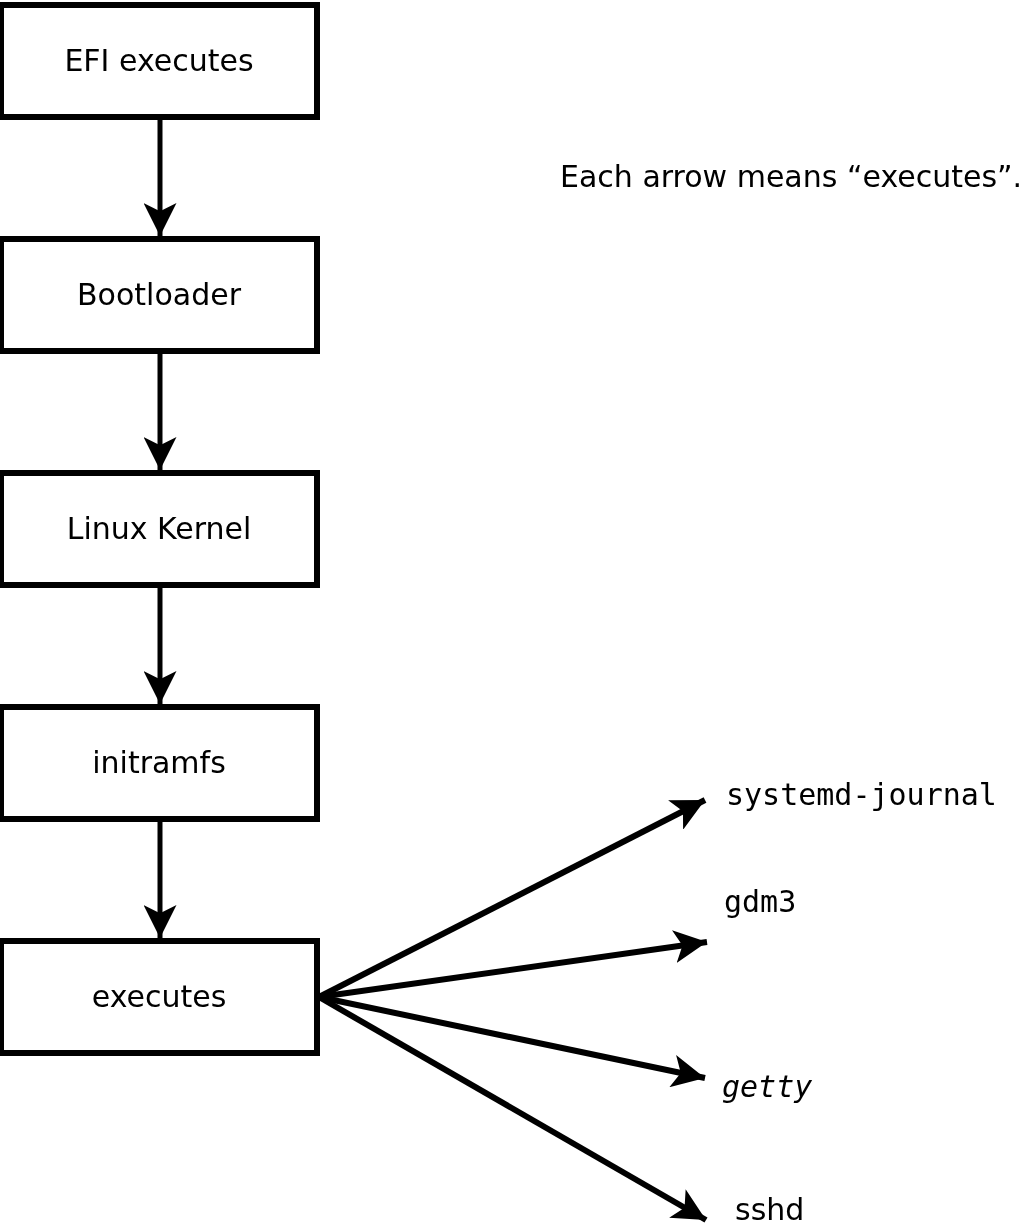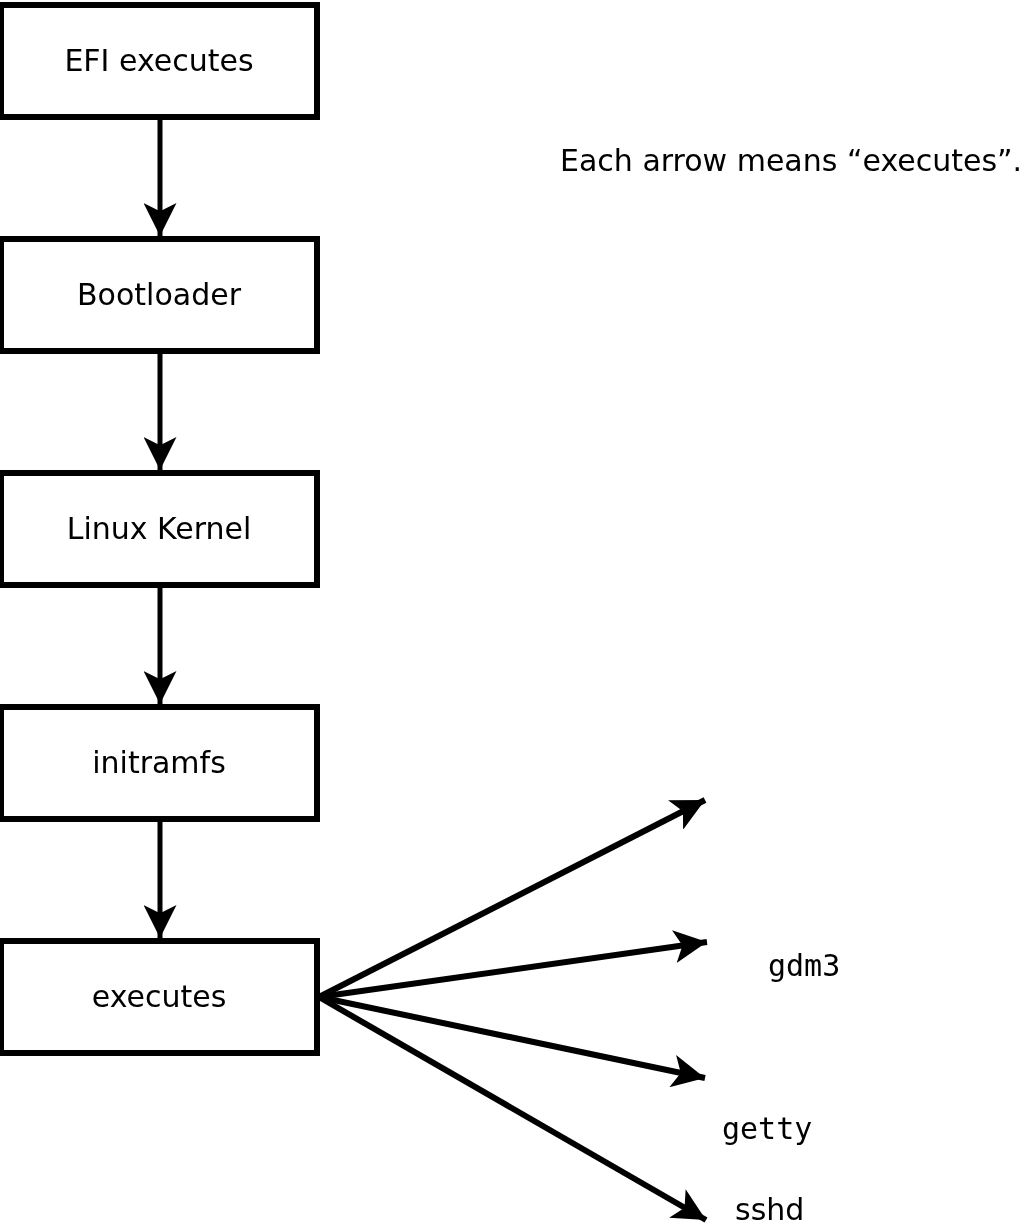--- a/index.html
+++ b/index.html
@@ -44,27 +44,27 @@
   .box-initramfs  { top: 704px; }
   .box-systemd    { top: 938px; }
   .side-label {
     position: absolute;
     font-family: "DejaVu Sans Mono", monospace;
     font-size: 30px;
     line-height: 1;
     white-space: nowrap;
   }
   .label-journal { left: 726px; top: 780px; }
-  .label-gdm3    { left: 724px; top: 951px; margin-left: 44px; }
-  .label-getty   { left: 722px; top: 1114px; }
+  .label-gdm3    { left: 724px; top: 887px; }
+  .label-getty   { left: 722px; top: 1072px; font-style: italic; }
   .label-sshd    { left: 712px; top: 1195px; font-family: "DejaVu Sans", sans-serif; margin-left: 23px; }
   .note {
     position: absolute;
     left: 560px;
-    top: 146px;
+    top: 162px;
     font-size: 30px;
     line-height: 1;
     white-space: nowrap;
   }
 </style>
 </head>
 <body>
 
 <div class="canvas">
 
@@ -97,17 +97,18 @@
   <div class="node-box box-kernel">
     <span>Linux Kernel</span>
   </div>
   <div class="node-box box-initramfs">
     <span>initramfs</span>
   </div>
   <div class="node-box box-systemd">
     <span>executes</span>
   </div>
 
+  <div class="side-label label-journal">systemd-journal</div>
   <div class="side-label label-gdm3">gdm3</div>
   <div class="side-label label-getty">getty</div>
   <div class="side-label label-sshd">sshd</div>
 
 </div>
 
 </body></html>

